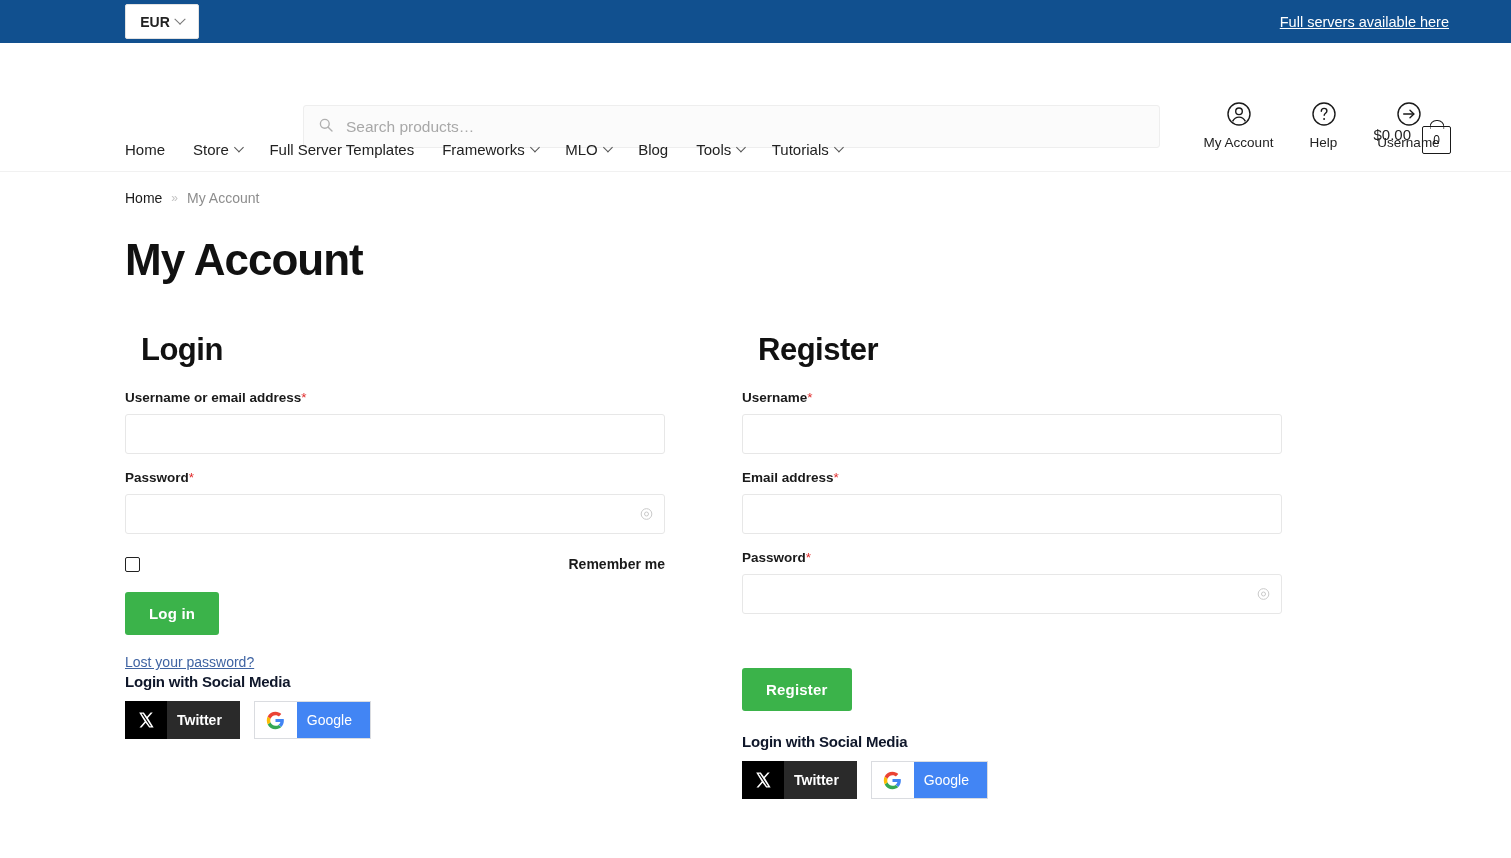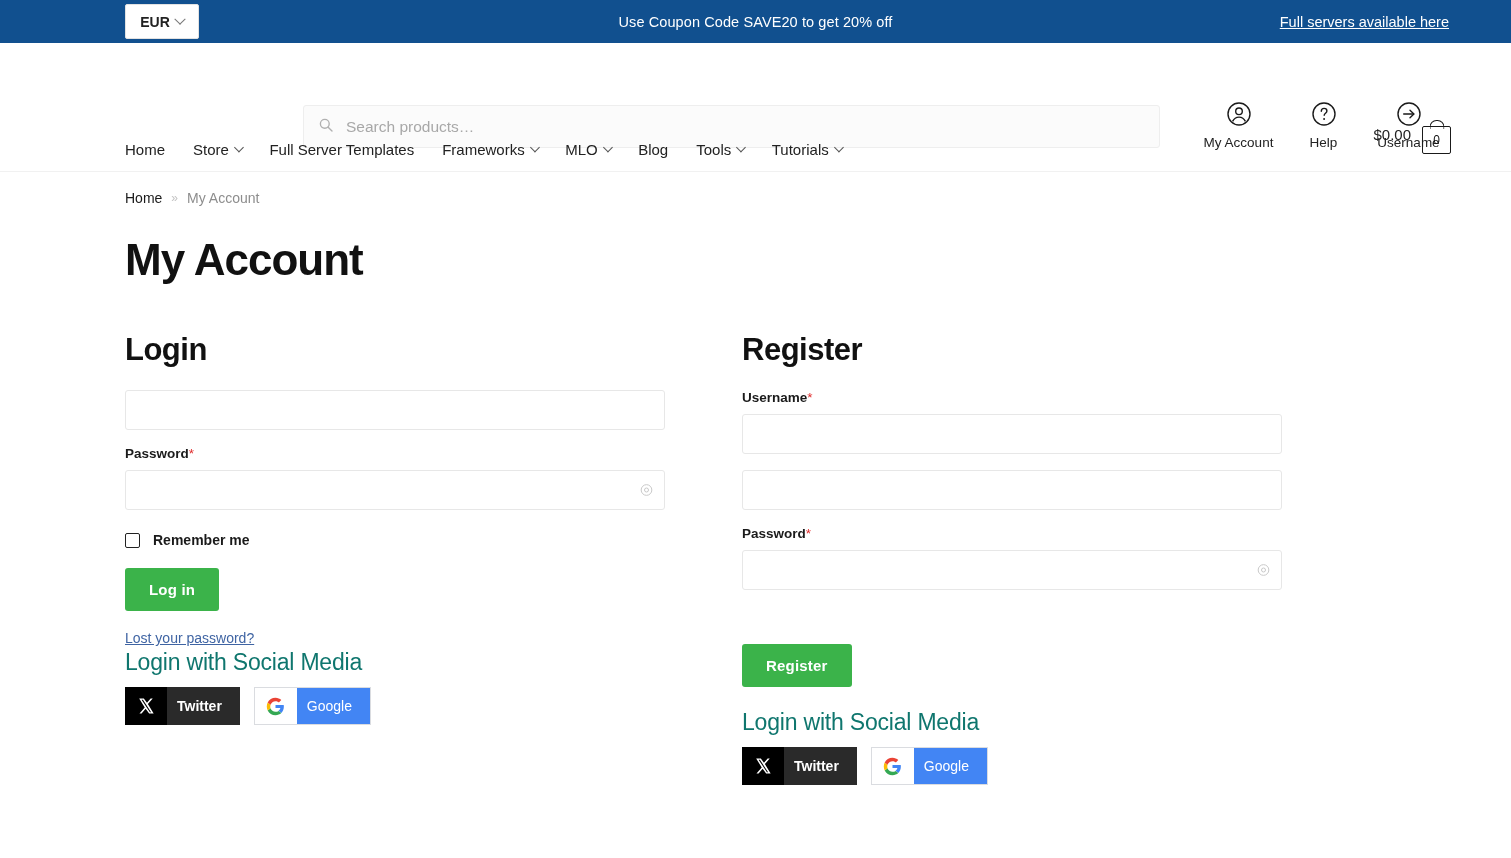--- a/index.html
+++ b/index.html
@@ -220,21 +220,21 @@
   }
 
   .cols {
     display: flex;
     gap: 77px;
     margin-top: 48px;
   }
   .col { width: 540px; }
 
   .col h2 {
-    margin: 0 0 22px 0;
+    margin: 0 0 22px 16px;
     font-size: 31px;
     font-weight: bold;
     color: #111111;
     letter-spacing: -0.5px;
   }
 
   .field { margin-bottom: 16px; }
   .field label {
     display: block;
     font-size: 13.5px;
@@ -263,20 +263,21 @@
     transform: translateY(-50%);
     cursor: pointer;
     line-height: 0;
   }
 
   .remember-row {
     display: flex;
     align-items: center;
     gap: 13px;
     margin-top: 22px;
+    justify-content: space-between;
   }
   .remember-row .cbox {
     width: 15px; height: 15px;
     border: 1.6px solid #222;
     border-radius: 2px;
     background: #fff;
     cursor: pointer;
   }
   .remember-row .cbl {
     font-size: 14px;
@@ -303,23 +304,23 @@
     display: inline-block;
     margin-top: 19px;
     font-size: 14px;
     color: #3f64a3;
     text-decoration: underline;
     cursor: pointer;
   }
 
   .social-head {
     margin: 2px 0 11px 0;
-    font-size: 23px;
-    font-weight: normal;
-    color: #0f766e;
+    font-size: 15px;
+    font-weight: bold;
+    color: #0f172a;
     letter-spacing: -0.2px;
   }
   .social-head.reg { margin-top: 22px; }
 
   .social-row { display: flex; gap: 14px; }
   .social-btn {
     display: flex;
     align-items: center;
     height: 38px;
     cursor: pointer;
@@ -346,21 +347,20 @@
   .gg .sname { color: #ffffff; font-weight: normal; }
 </style>
 </head>
 <body>
 
 <div class="topbar">
   <div class="currency-select">
     <span>EUR</span>
     <span class="chev"></span>
   </div>
-  <div class="promo-center">Use Coupon Code SAVE20 to get 20% off</div>
   <a class="promo-right" href="#">Full servers available here</a>
 </div>
 
 <div class="header">
 
 
   <div class="searchbox">
     <span>
       <svg width="16" height="16" viewBox="0 0 20 20" fill="none" stroke="#b0b0b0" stroke-width="1.7">
         <circle cx="8.5" cy="8.5" r="5.5"></circle>
@@ -454,20 +454,23 @@
   </div>
 
   <h1 class="page-title">My Account</h1>
 
   <div class="cols">
 
     <div class="col">
       <h2>Login</h2>
 
       <div class="field">
+        <label>
+          <span>Username or email address</span><span class="req">*</span>
+        </label>
         <div class="input-wrap">
           <input type="text" value="" style="">
         </div>
       </div>
 
       <div class="field">
         <label>
           <span>Password</span><span class="req">*</span>
         </label>
         <div class="input-wrap">
@@ -521,20 +524,23 @@
       <div class="field">
         <label>
           <span>Username</span><span class="req">*</span>
         </label>
         <div class="input-wrap">
           <input type="text" value="" style="">
         </div>
       </div>
 
       <div class="field">
+        <label>
+          <span>Email address</span><span class="req">*</span>
+        </label>
         <div class="input-wrap">
           <input type="text" value="" style="">
         </div>
       </div>
 
       <div class="field">
         <label>
           <span>Password</span><span class="req">*</span>
         </label>
         <div class="input-wrap">

